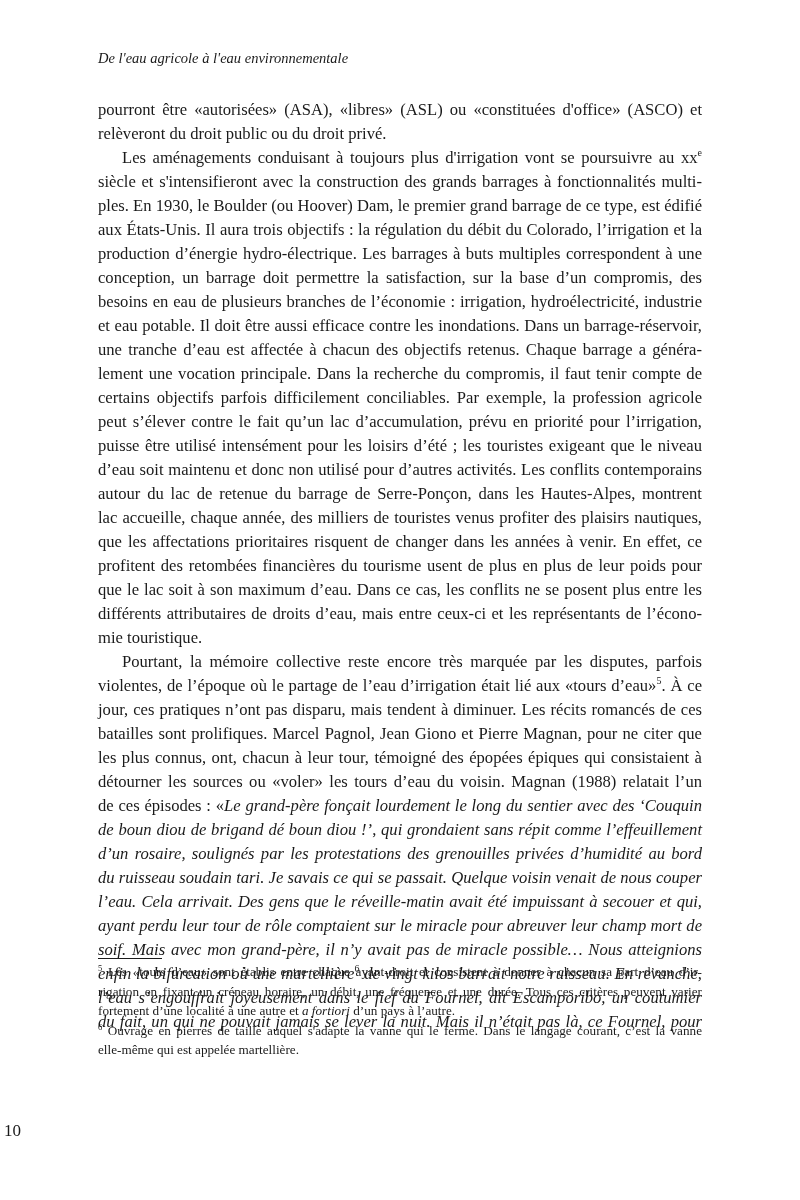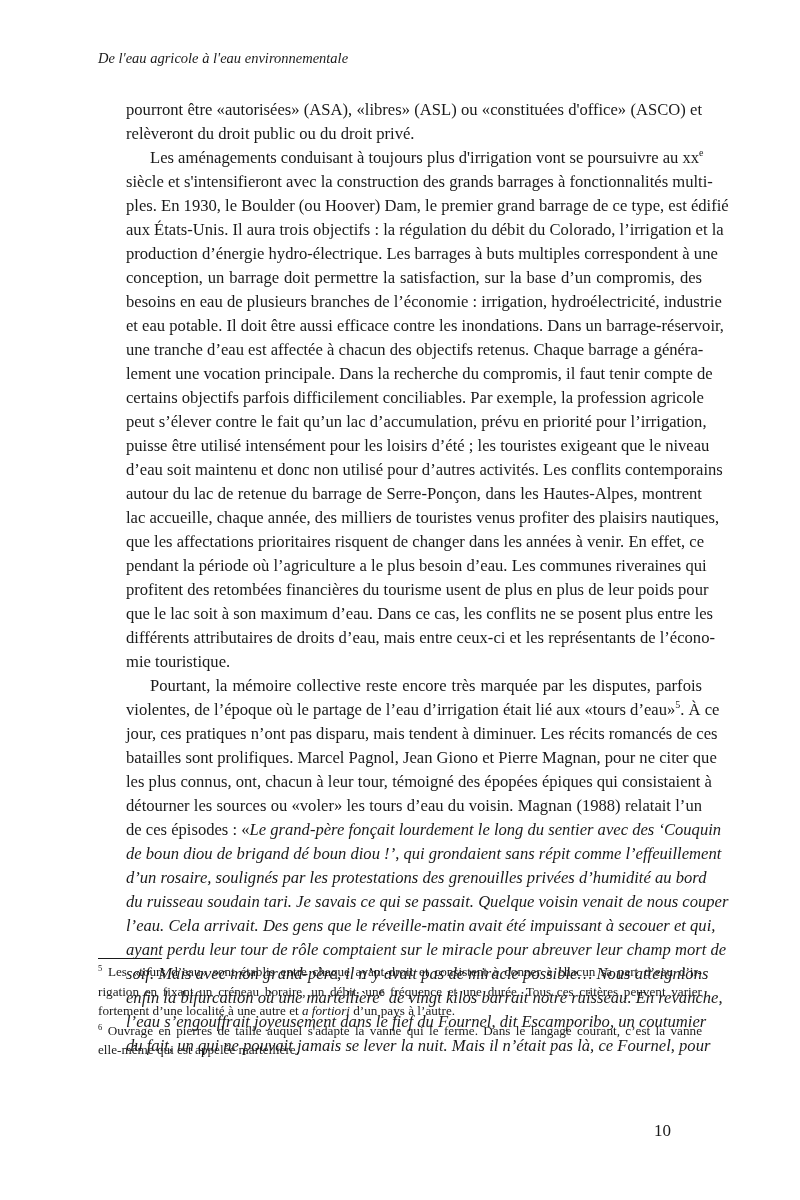--- a/index.html
+++ b/index.html
@@ -2,32 +2,32 @@
 <html><head>
 <meta charset="utf-8">
 <style>
   html, body { margin: 0; padding: 0; background: #ffffff; }
   body { width: 800px; height: 1200px; position: relative; overflow: hidden;
          font-family: "Liberation Serif", "DejaVu Serif", serif; color: #1a1a1a; }
   .running-head { position: absolute; left: 98px; top: 50px; font-style: italic;
                   font-size: 14.5px; }
   .body { position: absolute; left: 98px; top: 98px; width: 604px; font-size: 16.6px; }
   .line { display: block; height: 24.0px; line-height: 24.0px; text-align: justify;
-          text-align-last: justify; white-space: nowrap; overflow: visible; margin-left: 28px; }
+          text-align-last: justify; white-space: nowrap; overflow: visible; }
   .line.last { text-align-last: left; }
   .line.indent { padding-left: 24px; }
   .it { font-style: italic; }
   sup { font-size: 10px; line-height: 0; vertical-align: super; }
   .rule { position: absolute; left: 98px; top: 958px; width: 64px; height: 1px; background: #1a1a1a; }
   .notes { position: absolute; left: 98px; top: 962px; width: 604px; font-size: 13.2px; }
   .nline { display: block; height: 19.5px; line-height: 19.5px; text-align: justify;
            text-align-last: justify; white-space: nowrap; }
   .nline.last { text-align-last: left; }
   .notes sup { font-size: 8.5px; }
-  .page-number { position: absolute; left: 15px; width: 656px; top: 1121px; text-align: right;
+  .page-number { position: absolute; left: 4px; width: 656px; top: 1121px; text-align: left;
                  font-size: 17px; }
 </style>
 </head>
 <body>
 
 <div class="running-head">De l'eau agricole à l'eau environnementale</div>
 
 <div class="body" id="body">
     <div class="line"><span>pourront être «autorisées» (ASA), «libres» (ASL) ou «constituées d'office» (ASCO) et</span></div>
     <div class="line last"><span>relèveront du droit public ou du droit privé.</span></div>
@@ -41,21 +41,20 @@
     <div class="line"><span>et eau potable. Il doit être aussi efficace contre les inondations. Dans un barrage-réservoir,</span></div>
     <div class="line"><span>une tranche d’eau est affectée à chacun des objectifs retenus. Chaque barrage a généra-</span></div>
     <div class="line"><span>lement une vocation principale. Dans la recherche du compromis, il faut tenir compte de</span></div>
     <div class="line"><span>certains objectifs parfois difficilement conciliables. Par exemple, la profession agricole</span></div>
     <div class="line"><span>peut s’élever contre le fait qu’un lac d’accumulation, prévu en priorité pour l’irrigation,</span></div>
     <div class="line"><span>puisse être utilisé intensément pour les loisirs d’été ; les touristes exigeant que le niveau</span></div>
     <div class="line"><span>d’eau soit maintenu et donc non utilisé pour d’autres activités. Les conflits contemporains</span></div>
     <div class="line"><span>autour du lac de retenue du barrage de Serre-Ponçon, dans les Hautes-Alpes, montrent</span></div>
     <div class="line"><span>lac accueille, chaque année, des milliers de touristes venus profiter des plaisirs nautiques,</span></div>
     <div class="line"><span>que les affectations prioritaires risquent de changer dans les années à venir. En effet, ce</span></div>
-    <div class="line"><span>pendant la période où l’agriculture a le plus besoin d’eau. Les communes riveraines qui</span></div>
     <div class="line"><span>profitent des retombées financières du tourisme usent de plus en plus de leur poids pour</span></div>
     <div class="line"><span>que le lac soit à son maximum d’eau. Dans ce cas, les conflits ne se posent plus entre les</span></div>
     <div class="line"><span>différents attributaires de droits d’eau, mais entre ceux-ci et les représentants de l’écono-</span></div>
     <div class="line last"><span>mie touristique.</span></div>
     <div class="line indent"><span>Pourtant, la mémoire collective reste encore très marquée par les disputes, parfois</span></div>
     <div class="line"><span>violentes, de l’époque où le partage de l’eau d’irrigation était lié aux «tours d’eau»</span><sup>5</sup><span>. À ce</span></div>
     <div class="line"><span>jour, ces pratiques n’ont pas disparu, mais tendent à diminuer. Les récits romancés de ces</span></div>
     <div class="line"><span>batailles sont prolifiques. Marcel Pagnol, Jean Giono et Pierre Magnan, pour ne citer que</span></div>
     <div class="line"><span>les plus connus, ont, chacun à leur tour, témoigné des épopées épiques qui consistaient à</span></div>
     <div class="line"><span>détourner les sources ou «voler» les tours d’eau du voisin. Magnan (1988) relatait l’un</span></div>

